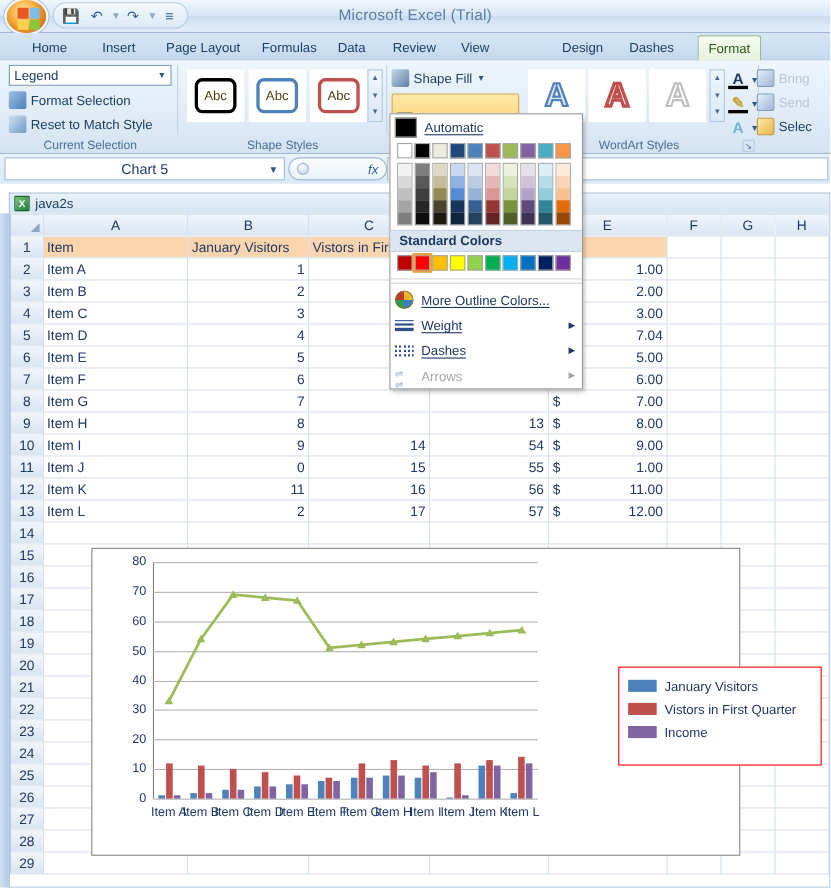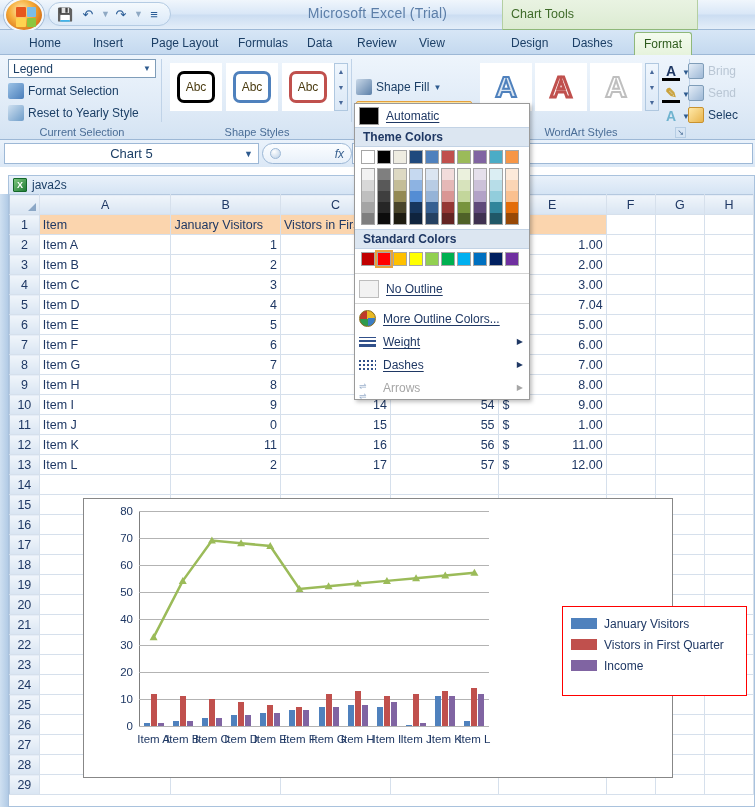--- a/index.html
+++ b/index.html
@@ -94,21 +94,21 @@
             display:flex; align-items:center; justify-content:center;}
   .abcshape { width:38px; height:32px; border-radius:7px; display:flex; align-items:center;
               justify-content:center; font-size:12px; color:#4a3b10; background:#fff; }
   .ss-scroll { position:absolute; right:4px; top:8px; width:14px; height:48px;
      background:linear-gradient(180deg,#eff6fd,#dbe8f6); border:1px solid #b0c8e0;
      display:flex; flex-direction:column; justify-content:space-between; align-items:center; font-size:7px; color:#48699a;}
   .ss-scroll div { height:15px; display:flex; align-items:center;}
 
   
   #grp-shapecmds { left:352px; width:120px; }
-  .fillrow { position:absolute; left:4px; display:flex; align-items:center; gap:4px; font-size:12px; white-space:nowrap;margin-top:16px;}
+  .fillrow { position:absolute; left:4px; display:flex; align-items:center; gap:4px; font-size:12px; white-space:nowrap;}
   .fillrow.active { background:linear-gradient(180deg,#ffe9a8,#ffc659); border:1px solid #e8a33d; border-radius:2px; padding:16px 3px;}
   .ico-fill { width:16px; height:16px; background:linear-gradient(135deg,#c9d8e8,#5b7fa8); border-radius:2px;}
   .ico-outline { width:16px; height:16px; background:#fff; border:1px solid #8a8a6a; border-radius:2px; position:relative;}
   .ico-outline:after{content:"";position:absolute;left:1px;right:1px;bottom:1px;height:3px;background:#2f2f2f;}
   .caret { font-size:8px; color:#2d5a8e; }
 
   
   #grp-wordart { left:472px; width:218px;}
   .wabox { position:absolute; top:8px; width:52px; height:48px; background:#fff;
            display:flex; align-items:center; justify-content:center; font-size:30px; font-weight:bold;}
@@ -228,23 +228,20 @@
   </div>
   <div id="qat">
     <span class="qat-btn save">💾</span>
     <span class="qat-btn">↶</span>
     <span class="qat-sep">▼</span>
     <span class="qat-btn">↷</span>
     <span class="qat-sep">▼</span>
     <span class="qat-btn">≡</span>
   </div>
   <div id="win-title">Microsoft Excel (Trial)</div>
-  <div id="chart-tools-tab">
-    <span id="chart-tools-label">Chart Tools</span>
-  </div>
 </div>
 
 <div id="tabbar">
   <div class="tab" style="left:20px">Home</div>
   <div class="tab" style="left:84px">Insert</div>
   <div class="tab" style="left:142px">Page Layout</div>
   <div class="tab" style="left:229px">Formulas</div>
   <div class="tab" style="left:298px">Data</div>
   <div class="tab" style="left:348px">Review</div>
   <div class="tab" style="left:410px">View</div>
@@ -259,21 +256,21 @@
     <div id="sel-combo">
       <span>Legend</span>
       <span class="arrow">▼</span>
     </div>
     <div class="cmdrow" style="top:28px">
       <span class="mini-ico ico-fmtsel"></span>
       <span>Format Selection</span>
     </div>
     <div class="cmdrow" style="top:50px">
       <span class="mini-ico ico-reset"></span>
-      <span>Reset to Yearly Style</span>
+      <span>Reset to Match Style</span>
     </div>
     <div class="glabel">Current Selection</div>
     <div class="gsep"></div>
   </div>
 
   <div class="rgroup" id="grp-shapestyles">
     <div class="abcbox" style="left:8px">
       <div class="abcshape" style="border:3px solid #000000">Abc</div>
       </div>
     <div class="abcbox" style="left:64px">
@@ -815,21 +812,20 @@
         <span>Income</span>
       </div>
     </div>
 </div>
 
 <div id="menu">
   <div class="mi">
     <span class="swatch-blk"></span>
     <span class="mlabel">Automatic</span>
   </div>
-  <div class="msec">Theme Colors</div>
   <div class="palrow" id="theme-top">
       <div class="pal" style="background: rgb(255, 255, 255);"></div>
       <div class="pal" style="background: rgb(0, 0, 0);"></div>
       <div class="pal" style="background: rgb(238, 236, 225);"></div>
       <div class="pal" style="background: rgb(31, 73, 125);"></div>
       <div class="pal" style="background: rgb(79, 129, 189);"></div>
       <div class="pal" style="background: rgb(192, 80, 77);"></div>
       <div class="pal" style="background: rgb(155, 187, 89);"></div>
       <div class="pal" style="background: rgb(128, 100, 162);"></div>
       <div class="pal" style="background: rgb(75, 172, 198);"></div>
@@ -914,24 +910,20 @@
       <div class="pal" style="background: rgb(255, 192, 0);"></div>
       <div class="pal" style="background: rgb(255, 255, 0);"></div>
       <div class="pal" style="background: rgb(146, 208, 80);"></div>
       <div class="pal" style="background: rgb(0, 176, 80);"></div>
       <div class="pal" style="background: rgb(0, 176, 240);"></div>
       <div class="pal" style="background: rgb(0, 112, 192);"></div>
       <div class="pal" style="background: rgb(0, 32, 96);"></div>
       <div class="pal" style="background: rgb(112, 48, 160);"></div>
     </div>
   <div class="msep"></div>
-  <div class="mi">
-    <span class="swatch-none"></span>
-    <span class="mlabel">No Outline</span>
-  </div>
   <div class="msep"></div>
   <div class="mi">
     <span class="ico-morecol"></span>
     <span class="mlabel">More Outline Colors...</span>
   </div>
   <div class="mi">
     <span class="ico-weight">
         <i></i>
         <i></i>
         <i></i>

